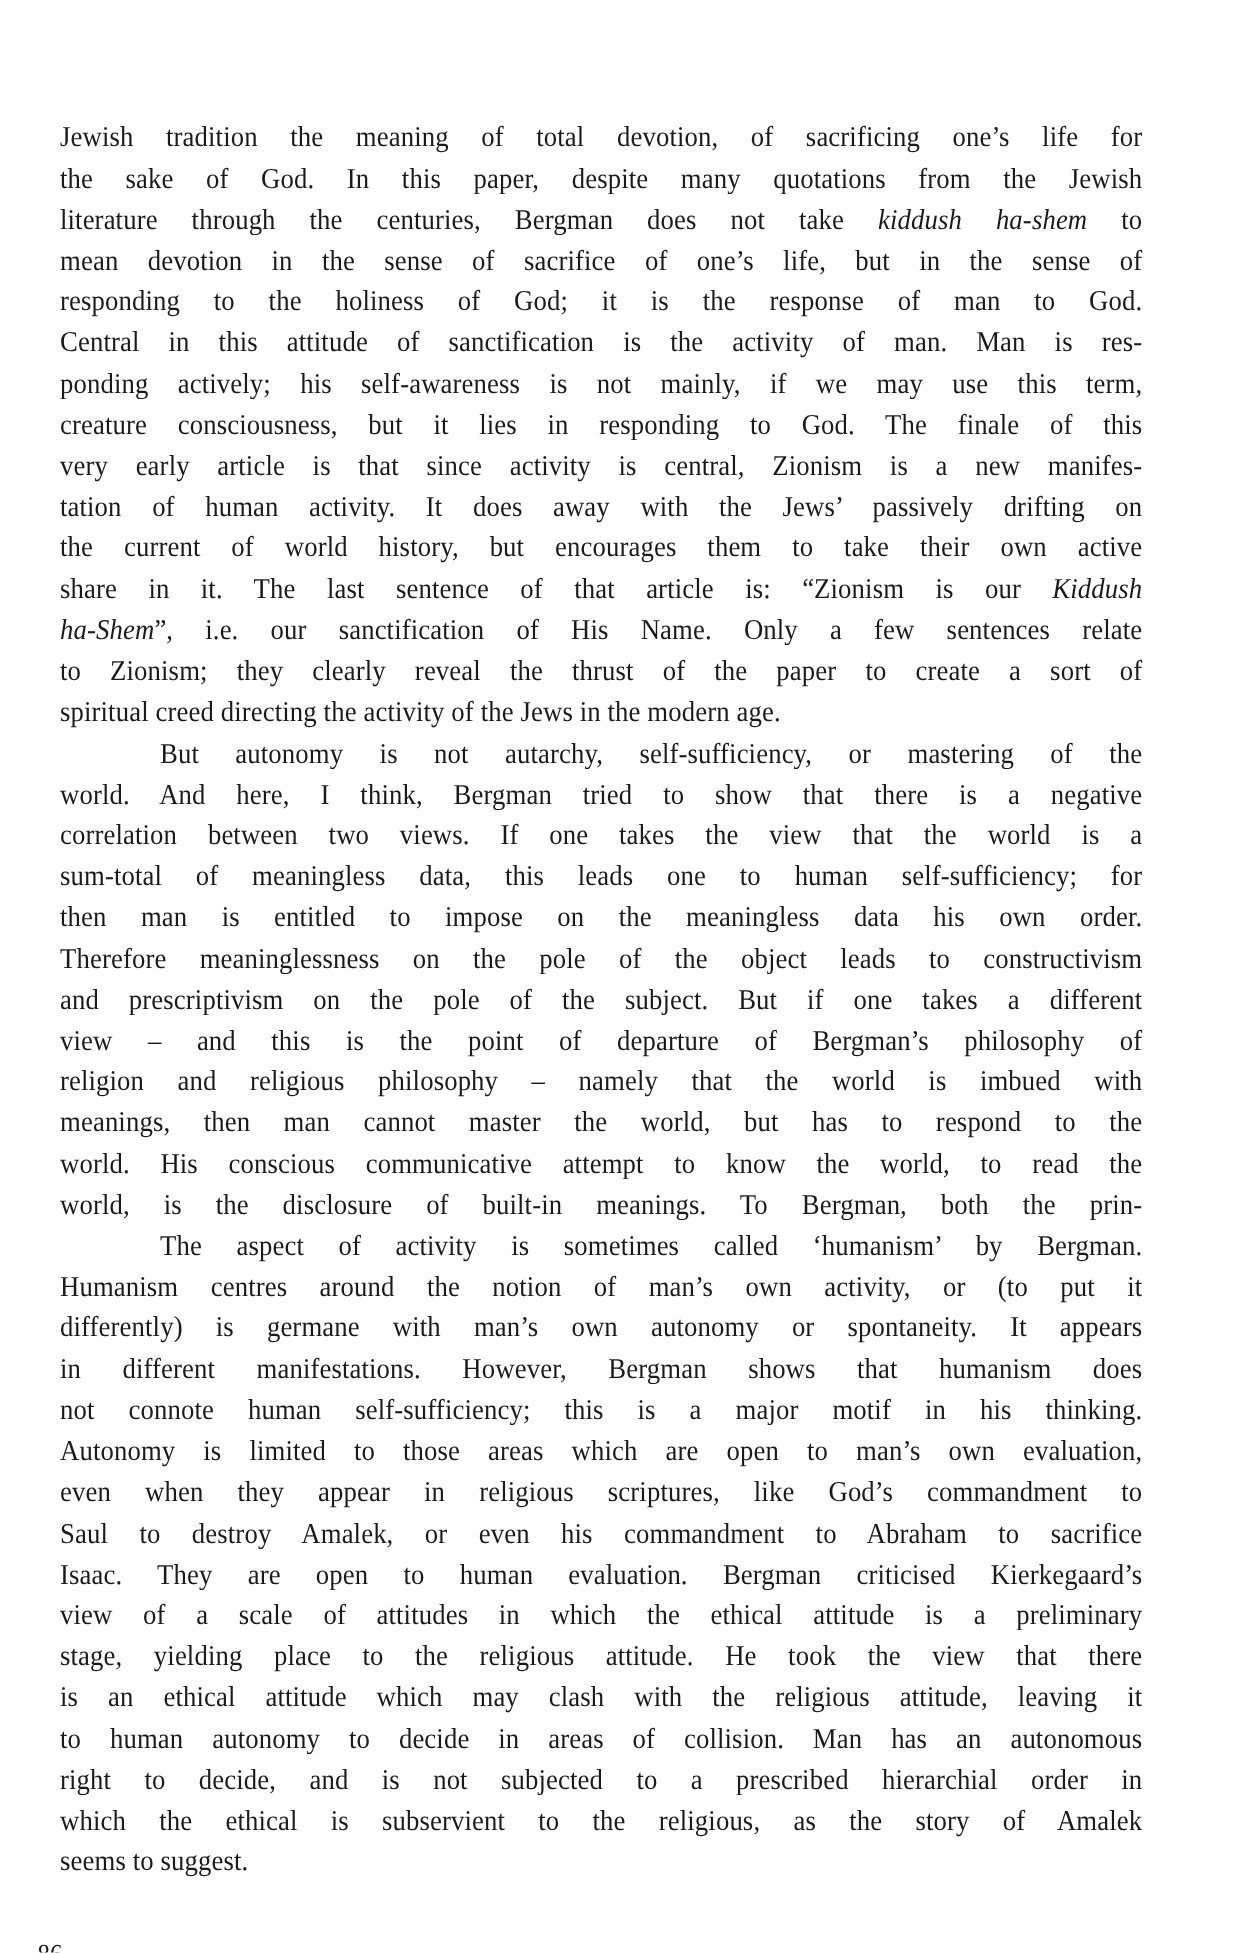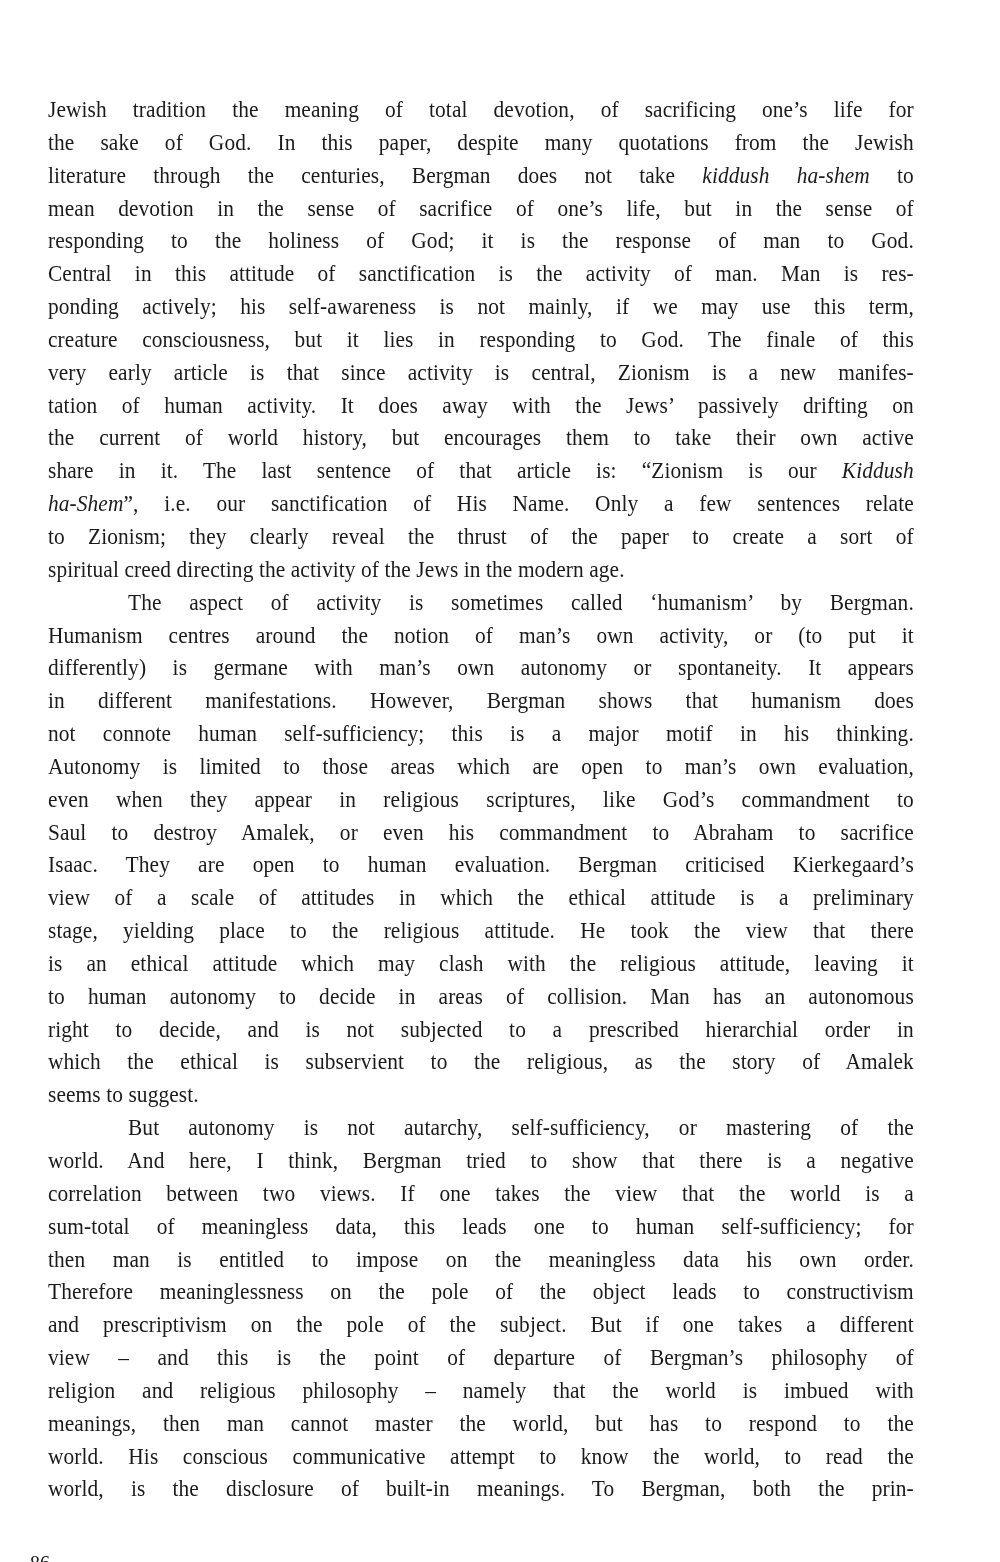--- a/index.html
+++ b/index.html
@@ -62,46 +62,46 @@
         <span class="line"><span>creature consciousness, but it lies in responding to God. The finale of this</span></span>
         <span class="line"><span>very early article is that since activity is central, Zionism is a new manifes-</span></span>
         <span class="line"><span>tation of human activity. It does away with the Jews’ passively drifting on</span></span>
         <span class="line"><span>the current of world history, but encourages them to take their own active</span></span>
         <span class="line"><span>share in it. The last sentence of that article is: “Zionism is our </span><em>Kiddush</em></span>
         <span class="line"><em>ha-Shem</em><span>”, i.e. our sanctification of His Name. Only a few sentences relate</span></span>
         <span class="line"><span>to Zionism; they clearly reveal the thrust of the paper to create a sort of</span></span>
         <span class="line last"><span>spiritual creed directing the activity of the Jews in the modern age.</span></span>
       </div>
       <div>
+        <span class="line indent"><span>But autonomy is not autarchy, self-sufficiency, or mastering of the</span></span>
+        <span class="line"><span>world. And here, I think, Bergman tried to show that there is a negative</span></span>
+        <span class="line"><span>correlation between two views. If one takes the view that the world is a</span></span>
+        <span class="line"><span>sum-total of meaningless data, this leads one to human self-sufficiency; for</span></span>
+        <span class="line"><span>then man is entitled to impose on the meaningless data his own order.</span></span>
+        <span class="line"><span>Therefore meaninglessness on the pole of the object leads to constructivism</span></span>
+        <span class="line"><span>and prescriptivism on the pole of the subject. But if one takes a different</span></span>
+        <span class="line"><span>view – and this is the point of departure of Bergman’s philosophy of</span></span>
+        <span class="line"><span>religion and religious philosophy – namely that the world is imbued with</span></span>
+        <span class="line"><span>meanings, then man cannot master the world, but has to respond to the</span></span>
+        <span class="line"><span>world. His conscious communicative attempt to know the world, to read the</span></span>
+        <span class="line"><span>world, is the disclosure of built-in meanings. To Bergman, both the prin-</span></span>
+      </div>
+      <div>
         <span class="line indent"><span>The aspect of activity is sometimes called ‘humanism’ by Bergman.</span></span>
         <span class="line"><span>Humanism centres around the notion of man’s own activity, or (to put it</span></span>
         <span class="line"><span>differently) is germane with man’s own autonomy or spontaneity. It appears</span></span>
         <span class="line"><span>in different manifestations. However, Bergman shows that humanism does</span></span>
         <span class="line"><span>not connote human self-sufficiency; this is a major motif in his thinking.</span></span>
         <span class="line"><span>Autonomy is limited to those areas which are open to man’s own evaluation,</span></span>
         <span class="line"><span>even when they appear in religious scriptures, like God’s commandment to</span></span>
         <span class="line"><span>Saul to destroy Amalek, or even his commandment to Abraham to sacrifice</span></span>
         <span class="line"><span>Isaac. They are open to human evaluation. Bergman criticised Kierkegaard’s</span></span>
         <span class="line"><span>view of a scale of attitudes in which the ethical attitude is a preliminary</span></span>
         <span class="line"><span>stage, yielding place to the religious attitude. He took the view that there</span></span>
         <span class="line"><span>is an ethical attitude which may clash with the religious attitude, leaving it</span></span>
         <span class="line"><span>to human autonomy to decide in areas of collision. Man has an autonomous</span></span>
         <span class="line"><span>right to decide, and is not subjected to a prescribed hierarchial order in</span></span>
         <span class="line"><span>which the ethical is subservient to the religious, as the story of Amalek</span></span>
         <span class="line last"><span>seems to suggest.</span></span>
       </div>
-      <div>
-        <span class="line indent"><span>But autonomy is not autarchy, self-sufficiency, or mastering of the</span></span>
-        <span class="line"><span>world. And here, I think, Bergman tried to show that there is a negative</span></span>
-        <span class="line"><span>correlation between two views. If one takes the view that the world is a</span></span>
-        <span class="line"><span>sum-total of meaningless data, this leads one to human self-sufficiency; for</span></span>
-        <span class="line"><span>then man is entitled to impose on the meaningless data his own order.</span></span>
-        <span class="line"><span>Therefore meaninglessness on the pole of the object leads to constructivism</span></span>
-        <span class="line"><span>and prescriptivism on the pole of the subject. But if one takes a different</span></span>
-        <span class="line"><span>view – and this is the point of departure of Bergman’s philosophy of</span></span>
-        <span class="line"><span>religion and religious philosophy – namely that the world is imbued with</span></span>
-        <span class="line"><span>meanings, then man cannot master the world, but has to respond to the</span></span>
-        <span class="line"><span>world. His conscious communicative attempt to know the world, to read the</span></span>
-        <span class="line"><span>world, is the disclosure of built-in meanings. To Bergman, both the prin-</span></span>
-      </div>
     </div>
   <div class="page-number">86</div>
 </div>
 
 </body></html>

